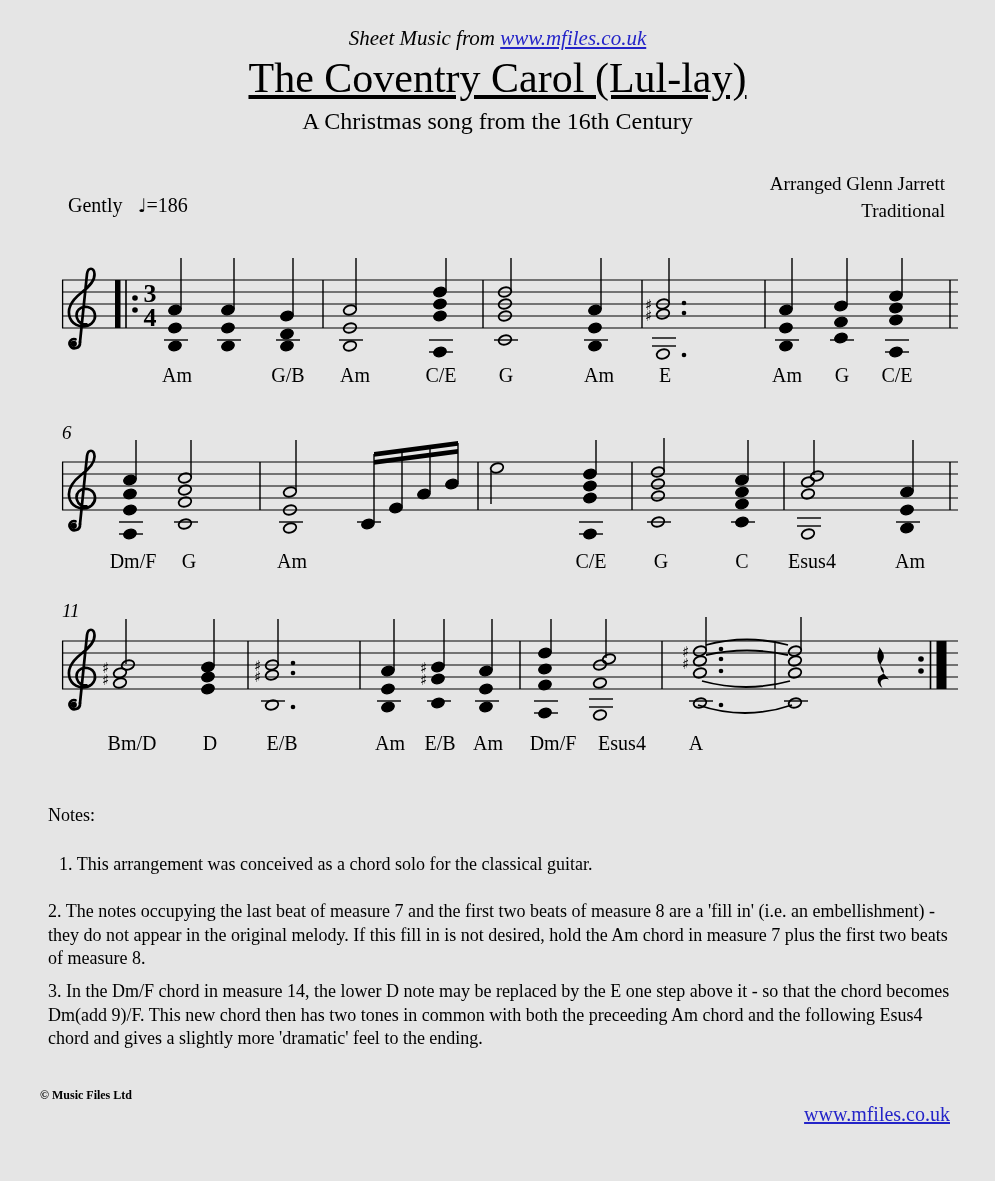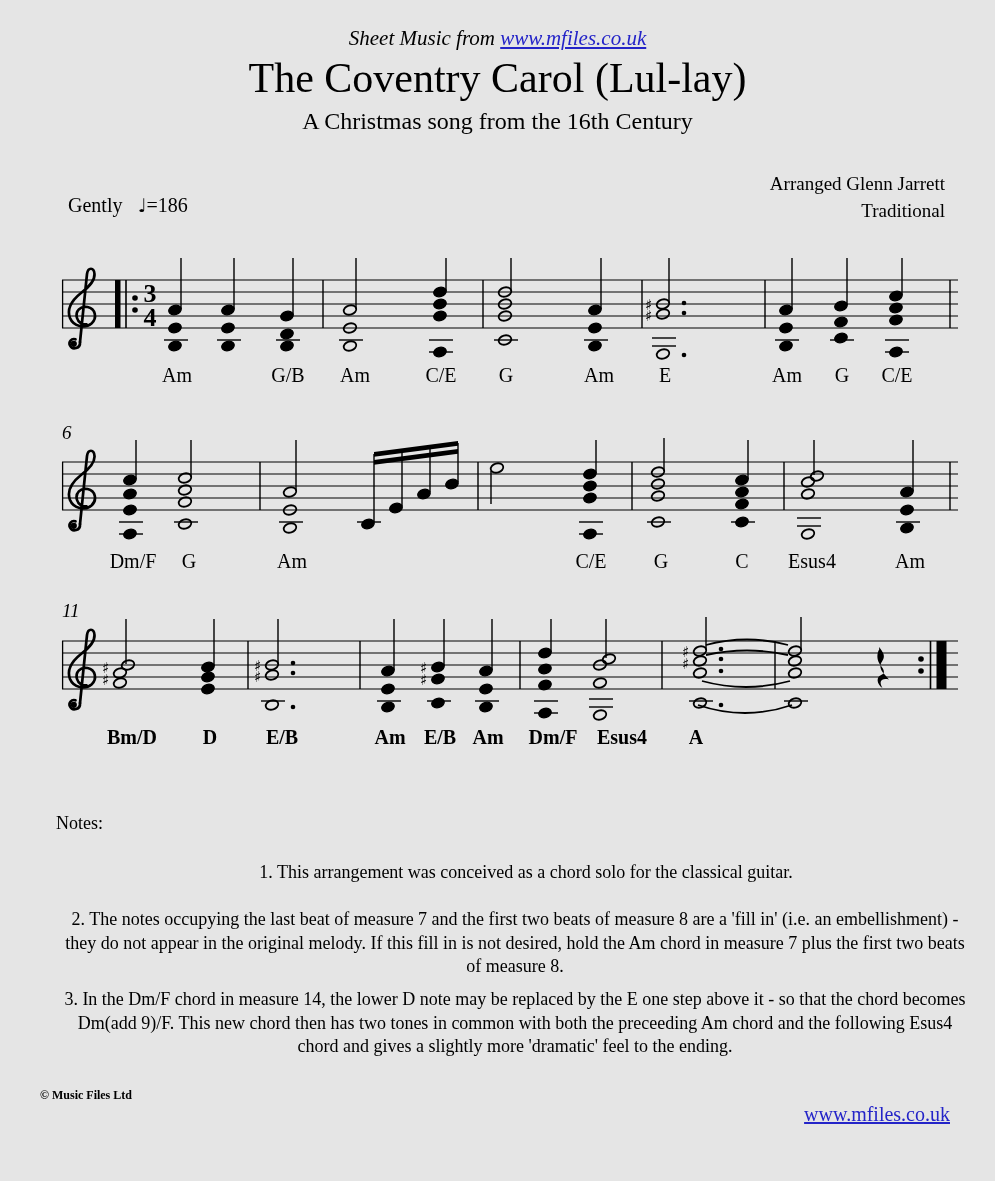--- a/index.html
+++ b/index.html
@@ -4,38 +4,38 @@
 <style>
   html,body{margin:0;padding:0;background:#888;}
   .page{position:relative;width:995px;height:1181px;background:#e5e5e5;
         font-family:"Liberation Serif", serif;color:#000;overflow:hidden;}
   .tagline{position:absolute;top:26px;left:0;width:100%;text-align:center;
            font-style:italic;font-size:21px;}
   .tagline a{color:#2424c8;text-decoration:underline;font-style:italic;}
   .instrument{position:absolute;left:40px;top:54px;font-size:21px;line-height:30px;}
   .instrument .main{font-weight:bold;text-decoration:underline;}
   .title{position:absolute;top:54px;left:0;width:100%;text-align:center;
-         font-size:42px;font-weight:normal;margin:0;}
+         font-size:42px;font-weight:normal;margin:0;text-decoration:underline;}
   .subtitle{position:absolute;top:108px;left:0;width:100%;text-align:center;
             font-size:24px;font-weight:normal;margin:0;}
   .credits{position:absolute;right:50px;top:170px;text-align:right;font-size:19px;line-height:27px;}
   .tempo{position:absolute;left:68px;top:194px;font-size:20px;}
   .tempo .noteglyph{font-family:"DejaVu Sans", sans-serif;font-size:19px;}
   .sys{position:absolute;left:0;width:995px;}
   .sys svg{display:block;}
   #sys1{top:240px;height:185px;}
   #sys2{top:420px;height:175px;}
   #sys3{top:598px;height:175px;}
   .mnum{position:absolute;left:62px;top:2px;font-style:italic;font-size:19px;}
   .chord{position:absolute;transform:translateX(-50%);font-size:20px;white-space:nowrap;}
   #sys1 .chord{top:124px;}
   #sys2 .chord{top:130px;}
-  #sys3 .chord{top:128px;font-weight:bold;}
+  #sys3 .chord{top:134px;}
   .notes{position:absolute;left:40px;top:796px;width:918px;font-size:18px;}
-  .notes p{margin:16px;line-height:23.5px;text-align:center;}
+  .notes p{margin:8px;line-height:23.5px;}
   #note-heading{position:absolute;top:0;left:0;}
   #note1{position:absolute;top:49px;left:11px;width:918px;}
   #note2{position:absolute;top:96px;left:0;width:918px;}
   #note3{position:absolute;top:176px;left:0;width:918px;}
   .copyright{position:absolute;left:40px;top:1088px;font-size:12px;font-weight:bold;}
   .weblink{position:absolute;right:45px;top:1103px;font-size:20px;}
   .weblink a{color:#2424c8;text-decoration:underline;}
 </style>
 </head>
 <body>

